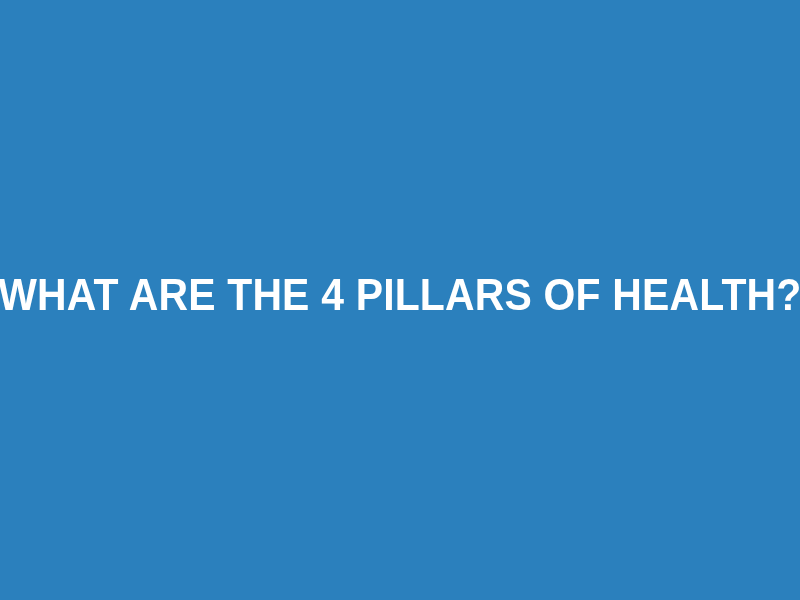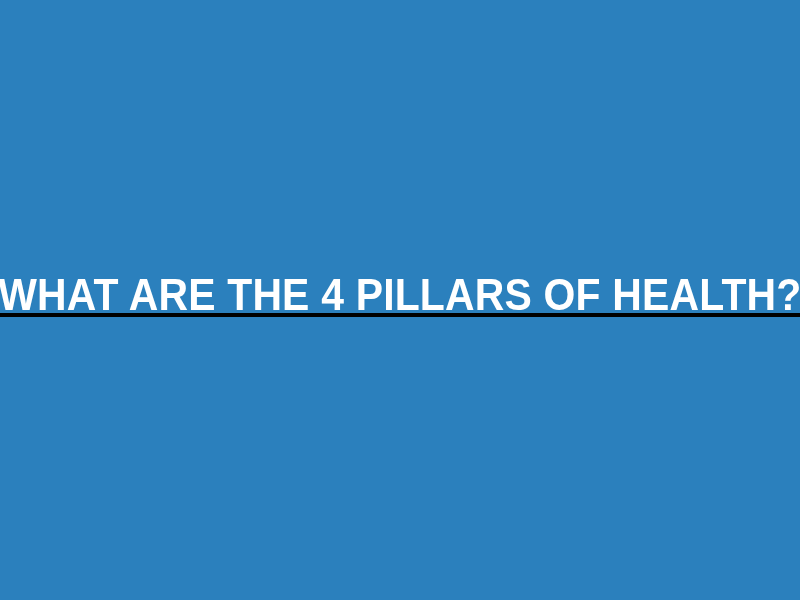--- a/index.html
+++ b/index.html
@@ -29,21 +29,20 @@
 
   .hero-inner {
     box-sizing: border-box;
     width: 100%;
     padding: 0 64px;
     display: flex;
     align-items: center;
     justify-content: center;
     
     transform: translateY(-5px);
-    text-decoration: underline;
   }
 
   .hero-title {
     margin: 0;
     color: #ffffff;
     font-family: "Liberation Sans Narrow", "Liberation Sans", sans-serif;
     font-size: 44px;
     font-weight: 700;
     line-height: 1.08;
     letter-spacing: 0.2px;

